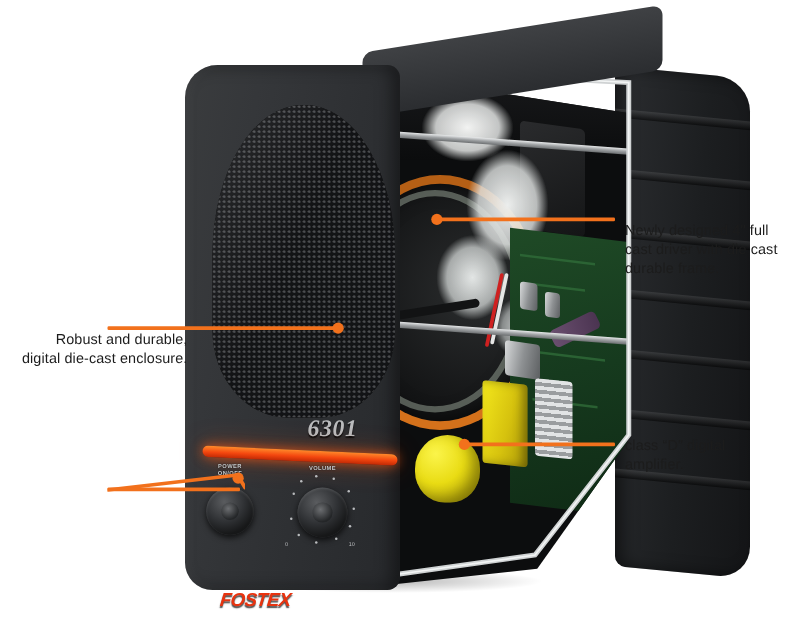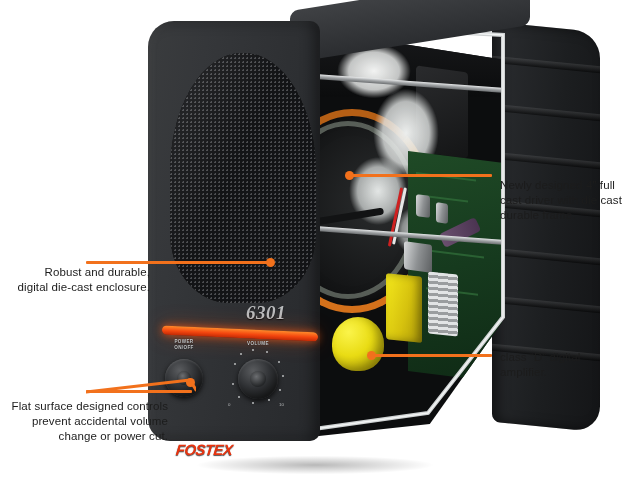--- a/index.html
+++ b/index.html
@@ -21,21 +21,21 @@
     color:#1c1c1c;
     letter-spacing:0.1px;
   }
   .ct-right{text-align:left;}
   .ct-left{text-align:right;}
 
   .lead-line{position:absolute;background:#f2711c;height:3px;border-radius:1px;}
   .lead-dot{position:absolute;width:9px;height:9px;border-radius:50%;background:#f2711c;}
 
   
-  #speaker{position:absolute;left:140px;top:9px;width:380px;height:445px;}
+  #speaker{position:absolute;left:140px;top:40px;width:380px;height:445px;}
 
   
   .front-face{
     position:absolute;left:8px;top:12px;width:172px;height:420px;
     background:linear-gradient(100deg,#3a3c3e 0%,#35373a 25%,#2e3033 60%,#27292c 100%);
     border-radius:26px 10px 10px 22px;
     box-shadow:inset -6px 0 14px rgba(0,0,0,.45), inset 3px 0 8px rgba(255,255,255,.06);
   }
   
   .top-face{
@@ -349,19 +349,14 @@
     <div>Robust and durable,</div>
     <div>digital die-cast enclosure.</div>
   </div>
 
   <div class="lead-dot" style="left:186px;top:378px;"></div>
   <svg style="position:absolute;left:86px;top:370px;width:110px;height:28px;" viewBox="0 0 110 28">
     <path d="M0 22 L104 10" stroke="#f2711c" stroke-width="3" fill="none" stroke-linecap="round"></path>
     <path d="M104 10 L110 20" stroke="#f2711c" stroke-width="3" fill="none" stroke-linecap="round"></path>
   </svg>
   <div class="lead-line" style="left:86px;top:390px;width:106px;"></div>
-  <div class="callout-text ct-left" style="left:0px;top:399px;width:168px;">
-    <div>Flat surface designed controls</div>
-    <div>prevent accidental volume</div>
-    <div>change or power cut.</div>
-  </div>
 
 </div>
 
 </body></html>

